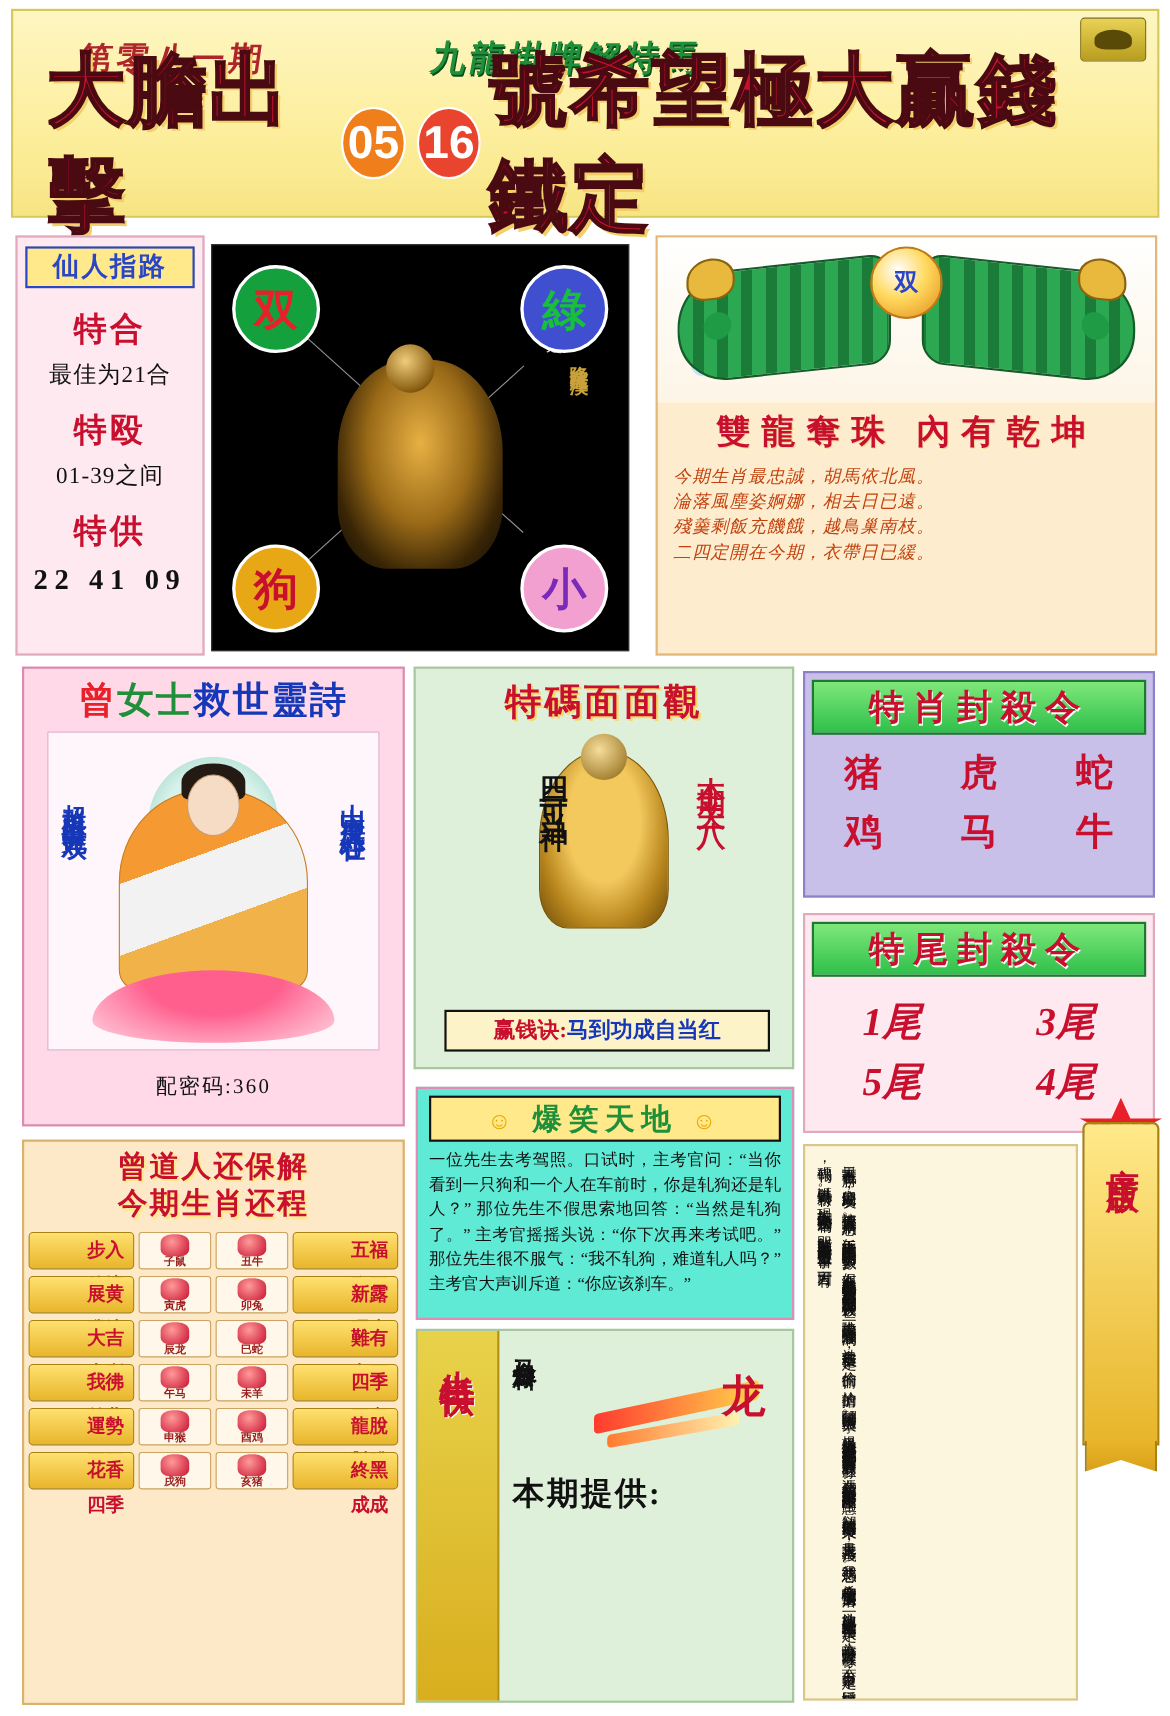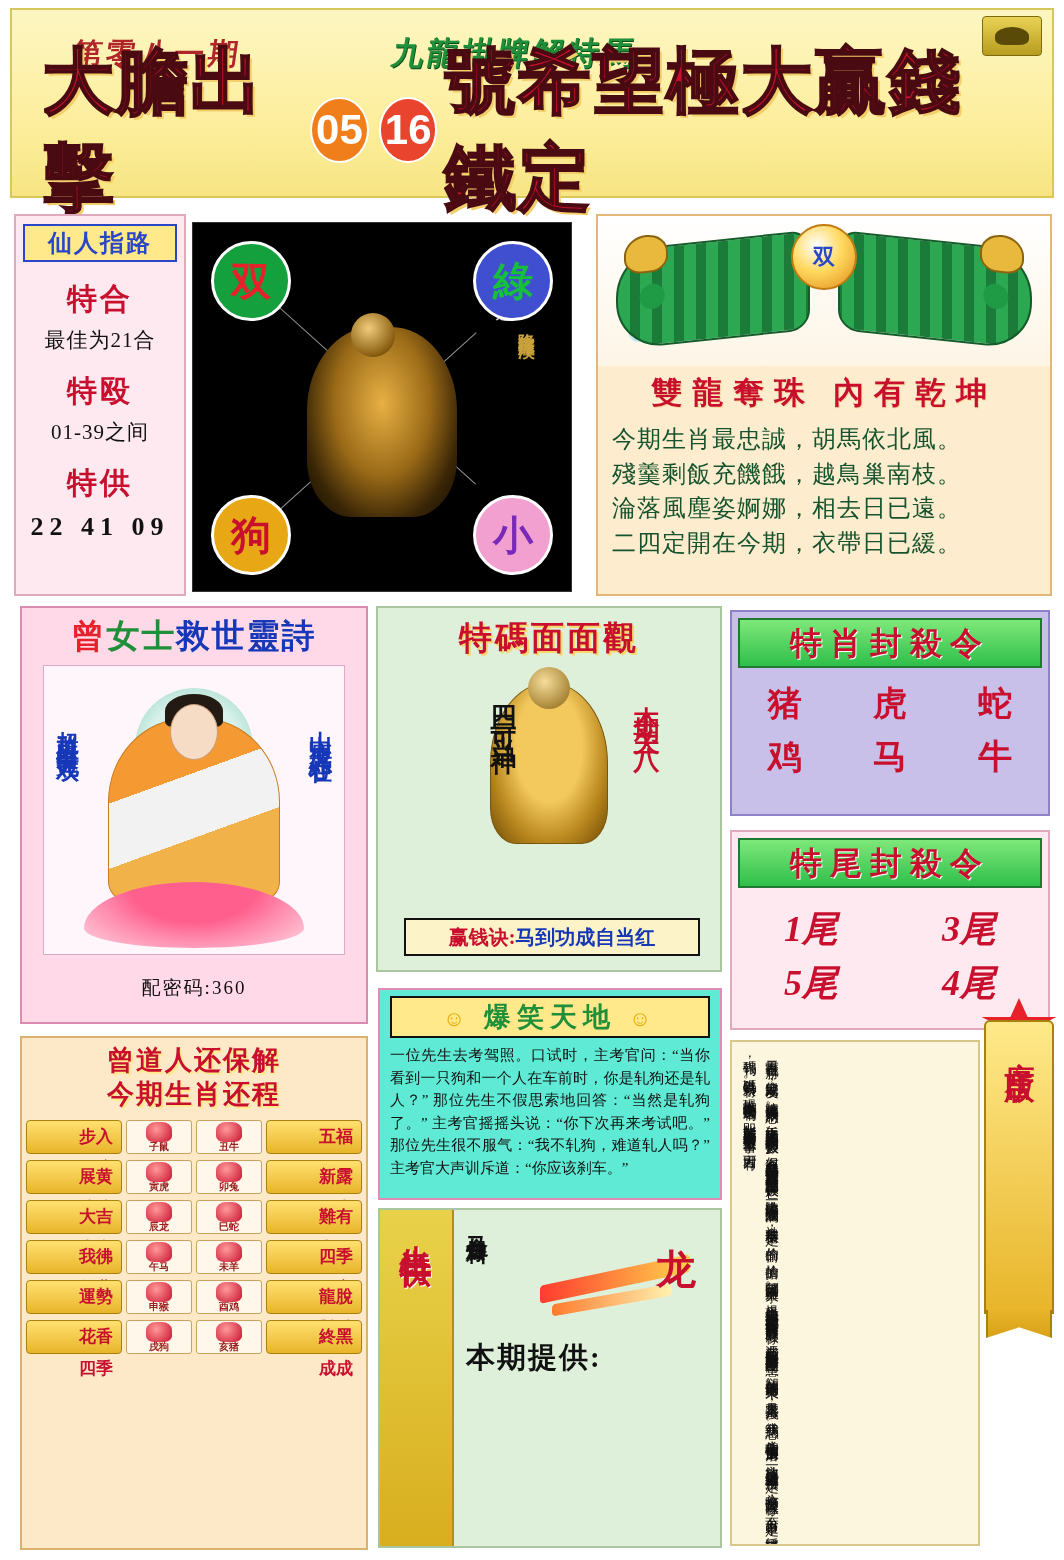--- a/index.html
+++ b/index.html
@@ -147,22 +147,23 @@
     display:flex;align-items:center;justify-content:center;
     font-weight:bold;color:#2a46c8;font-size:22px;
   }
   .cloud{position:absolute;width:56px;height:22px;background:#bfe3f7;border-radius:14px;opacity:.9;}
   .poem-head{
     text-align:center;font-weight:bold;font-size:31px;color:#c8102e;
     letter-spacing:10px;margin-top:6px;
     text-shadow:1px 1px 0 #f3d79a;
   }
   .poem-body{
-    margin-top:8px;padding:0 14px;color:#14532d;font-size:24px;line-height:1.44;
+    margin-top:8px;padding:0 14px;color:#c2410c;font-size:16px;line-height:1.44;
     letter-spacing:1px;
+    font-style:italic;
   }
 
   
   .lady{
     position:absolute;left:20px;top:606px;width:348px;height:418px;
     background:#ffd9e8;border:2px solid #d98cb0;box-sizing:border-box;
   }
   .lady-title{
     text-align:center;font-weight:bold;font-size:33px;margin-top:6px;letter-spacing:2px;
   }
@@ -440,22 +441,22 @@
     <div class="dragons">
       <div class="cloud" style="left:30px;top:104px;"></div>
       <div class="cloud" style="right:40px;top:104px;"></div>
       <div class="dragon left"></div>
       <div class="dragon right"></div>
       <div class="pearl">双</div>
     </div>
     <div class="poem-head">雙龍奪珠  內有乾坤</div>
     <div class="poem-body">
       <div>今期生肖最忠誠，胡馬依北風。</div>
+      <div>淪落風塵姿婀娜，相去日已遠。</div>
       <div>殘羹剩飯充饑餓，越鳥巢南枝。</div>
-      <div>淪落風塵姿婀娜，相去日已遠。</div>
       <div>二四定開在今期，衣帶日已緩。</div>
     </div>
   </div>
 
   <div class="lady">
     <div class="lady-title">
       <span class="c1">曾</span><span class="c2">女士</span><span class="c3">救世靈詩</span>
     </div>
     <div class="lady-frame">
       <div class="halo"></div>

